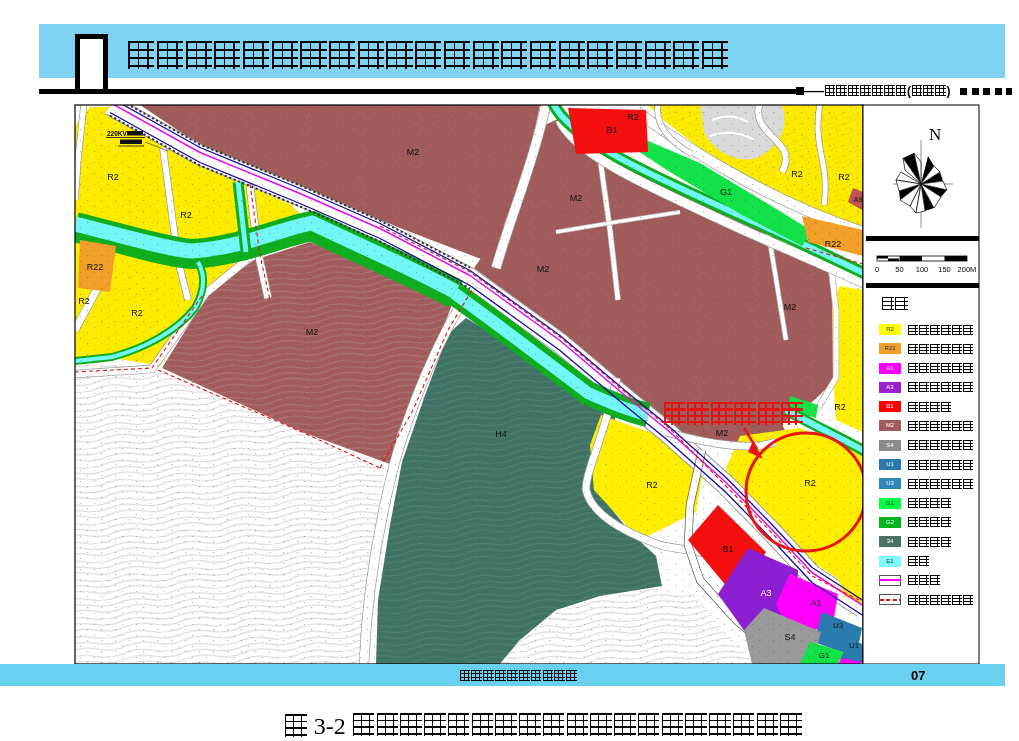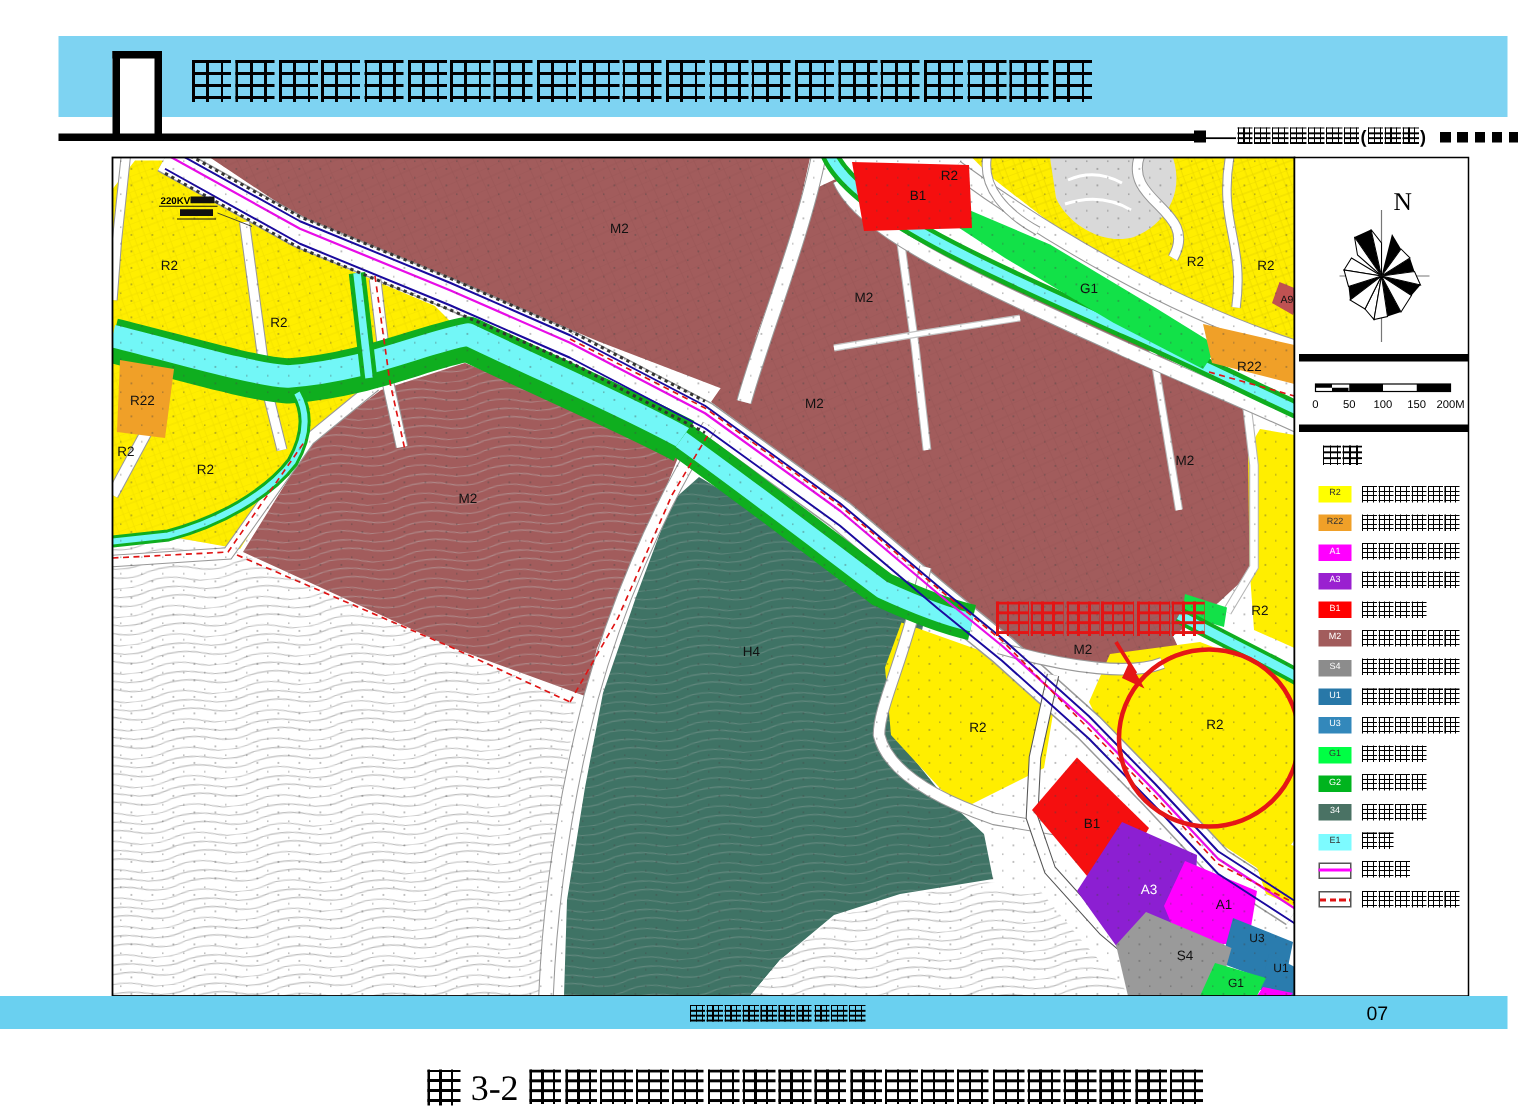--- a/index.html
+++ b/index.html
@@ -238,21 +238,21 @@
 <div style="position:absolute;left:127px;top:40px;font-size:29px;font-weight:bold;white-space:nowrap"><i class="zh"></i><i class="zh"></i><i class="zh"></i><i class="zh"></i><i class="zh"></i><i class="zh"></i><i class="zh"></i><i class="zh"></i><i class="zh"></i><i class="zh"></i><i class="zh"></i><i class="zh"></i><i class="zh"></i><i class="zh"></i><i class="zh"></i><i class="zh"></i><i class="zh"></i><i class="zh"></i><i class="zh"></i><i class="zh"></i><i class="zh"></i></div>
 
 <div style="position:absolute;left:800px;top:84px;font-size:12px;font-weight:bold;white-space:nowrap">——<i class="zh"></i><i class="zh"></i><i class="zh"></i><i class="zh"></i><i class="zh"></i><i class="zh"></i><i class="zh"></i>(<i class="zh"></i><i class="zh"></i><i class="zh"></i>)</div>
 
 <div style="position:absolute;left:960px;top:88px;width:52px;height:7px;background:repeating-linear-gradient(to right,#000 0 7px,transparent 7px 11.5px)"></div>
 
 <div style="position:absolute;left:0;top:664px;width:1005px;height:22px;background:#6ad0f0"></div>
 
 <div style="position:absolute;left:459px;top:669px;font-size:12px;font-weight:bold"><i class="zh"></i><i class="zh"></i><i class="zh"></i><i class="zh"></i><i class="zh"></i><i class="zh"></i><i class="zh"></i><i class="zh"></i><i class="zh"></i><i class="zh"></i></div>
 
-<div style="position:absolute;left:911px;top:668px;font-size:13px;font-weight:normal">07</div>
+<div style="position:absolute;left:911px;top:668px;font-size:13px;font-weight:bold">07</div>
 
 <div style="position:absolute;left:284px;top:713px;font-size:24px;font-family:'Liberation Serif',serif"><i class="zh" style="vertical-align:-0.12em"></i> 3-2 <i class="zh"></i><i class="zh"></i><i class="zh"></i><i class="zh"></i><i class="zh"></i><i class="zh"></i><i class="zh"></i><i class="zh"></i><i class="zh"></i><i class="zh"></i><i class="zh"></i><i class="zh"></i><i class="zh"></i><i class="zh"></i><i class="zh"></i><i class="zh"></i><i class="zh"></i><i class="zh"></i><i class="zh"></i></div>
 
 <div style="position:absolute;left:881px;top:296px;font-size:14px;font-weight:bold"><i class="zh"></i><i class="zh"></i></div>
 <div style="position:absolute;left:879px;top:324px;width:22px;height:11px;background:#ffff00;font-size:6px;color:#333;text-align:center;line-height:11px">R2</div>
 <div style="position:absolute;left:908px;top:324px;font-size:11px"><i class="zh"></i><i class="zh"></i><i class="zh"></i><i class="zh"></i><i class="zh"></i><i class="zh"></i></div>
 <div style="position:absolute;left:879px;top:343px;width:22px;height:11px;background:#f0a028;font-size:6px;color:#333;text-align:center;line-height:11px">R22</div>
 <div style="position:absolute;left:908px;top:343px;font-size:11px"><i class="zh"></i><i class="zh"></i><i class="zh"></i><i class="zh"></i><i class="zh"></i><i class="zh"></i></div>
 <div style="position:absolute;left:879px;top:363px;width:22px;height:11px;background:#ff00ff;font-size:6px;color:#fff;text-align:center;line-height:11px">A1</div>
 <div style="position:absolute;left:908px;top:362px;font-size:11px"><i class="zh"></i><i class="zh"></i><i class="zh"></i><i class="zh"></i><i class="zh"></i><i class="zh"></i></div>

